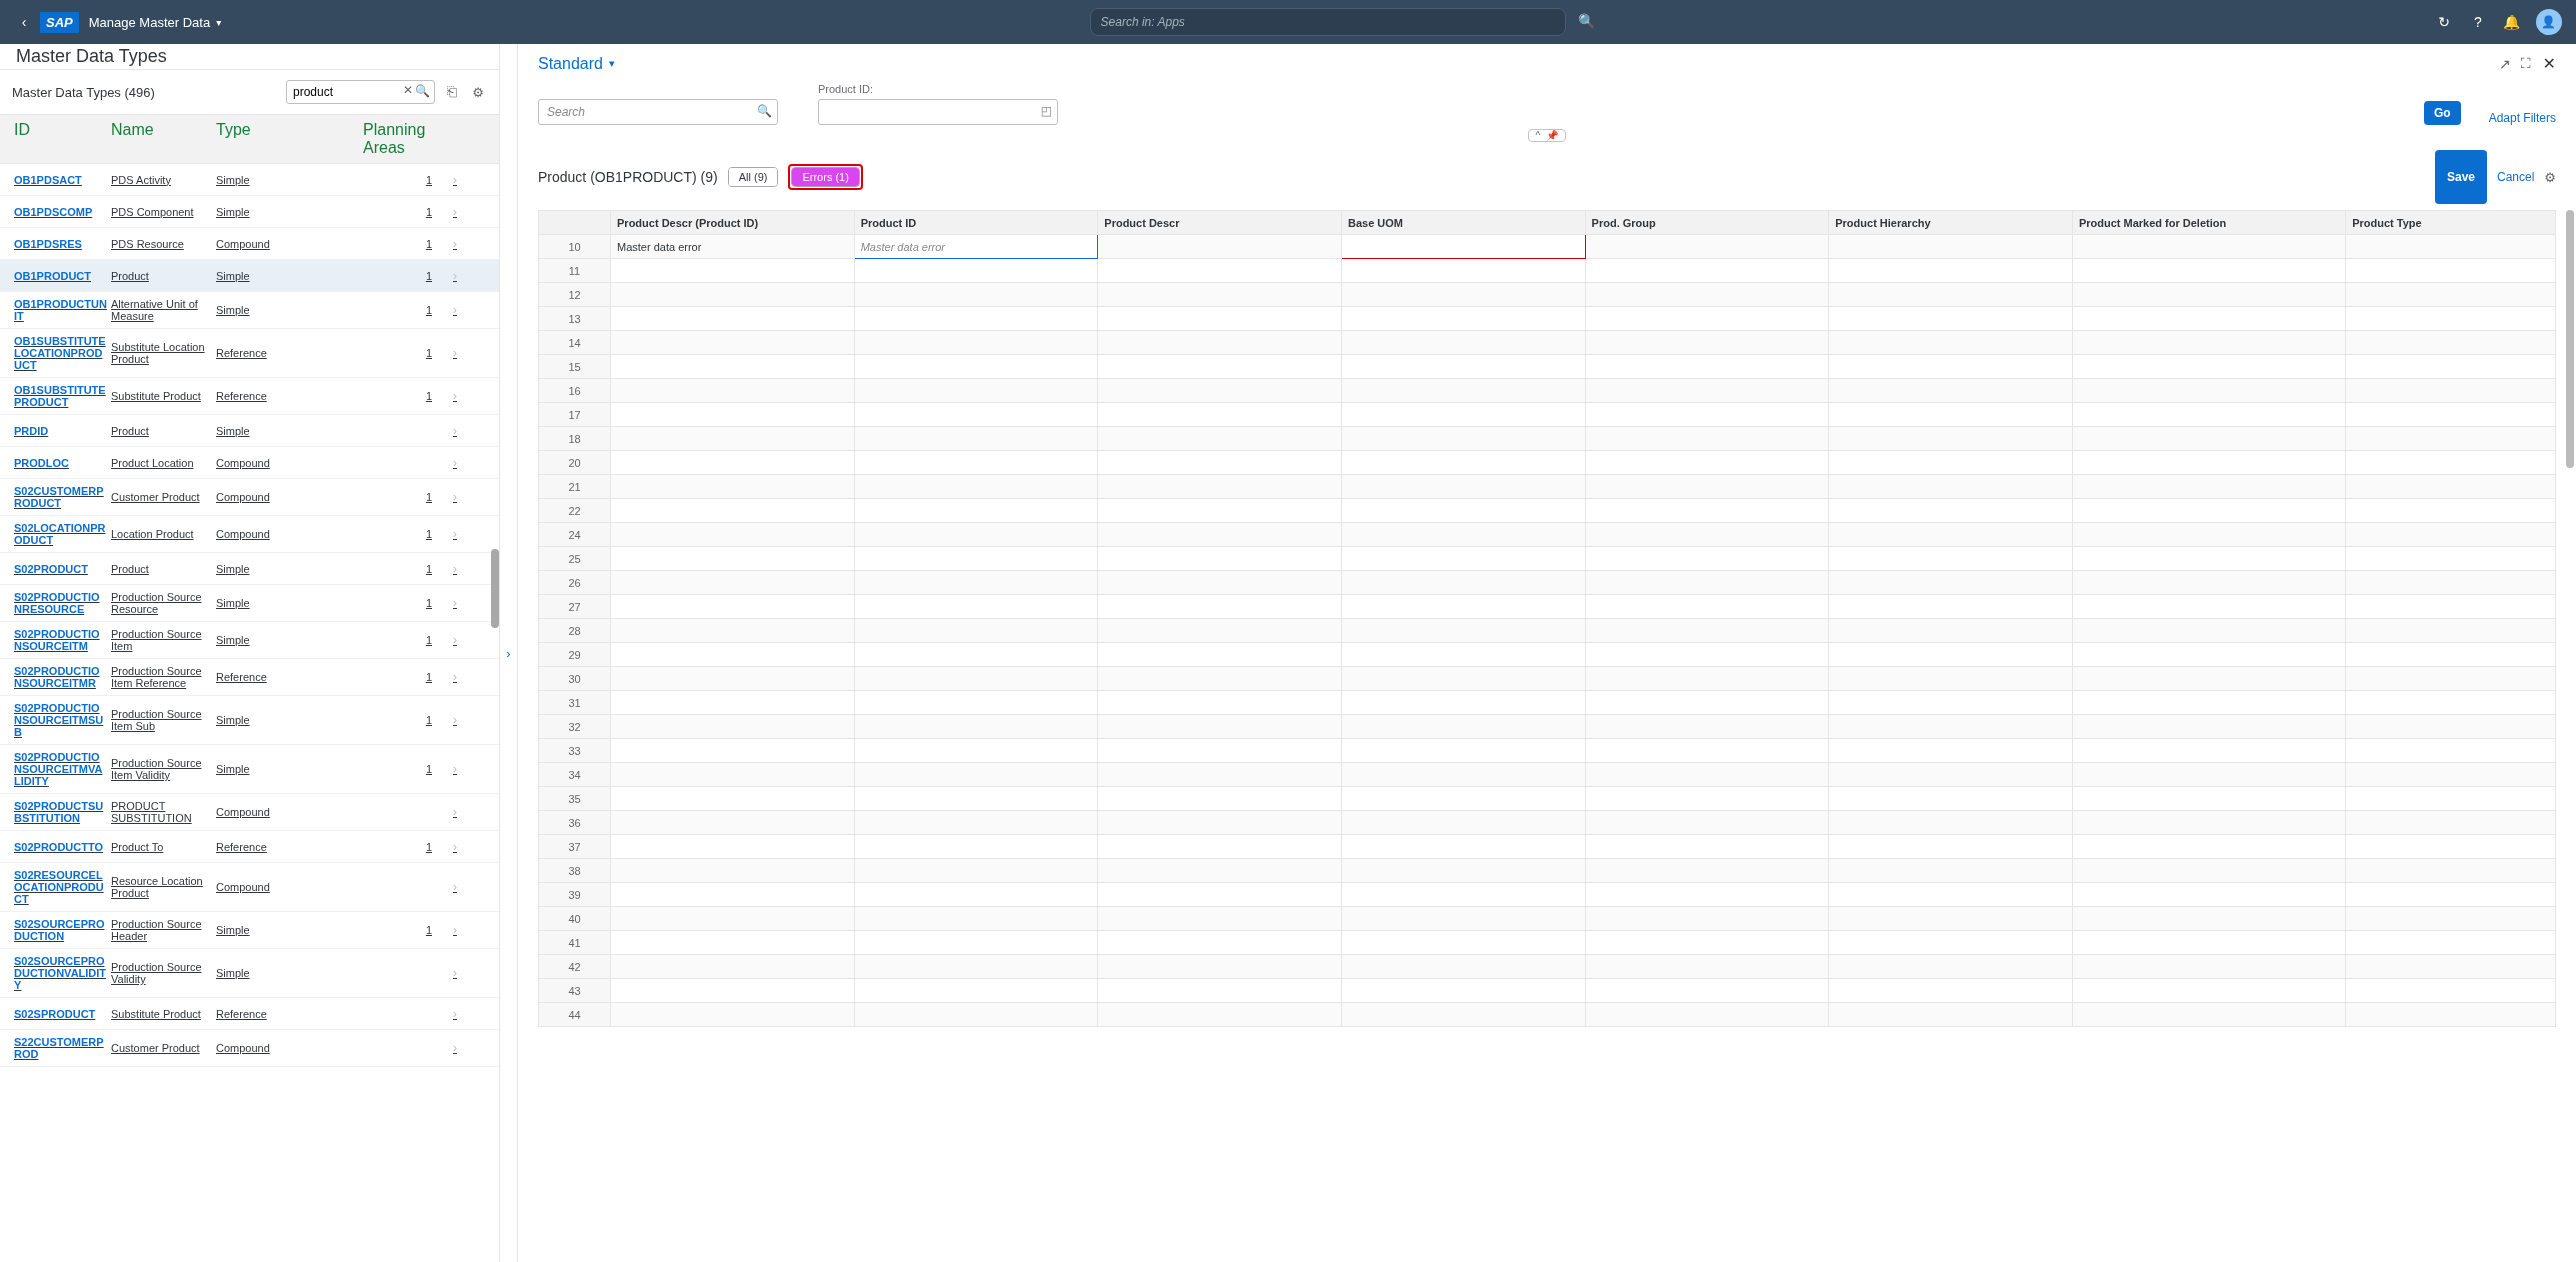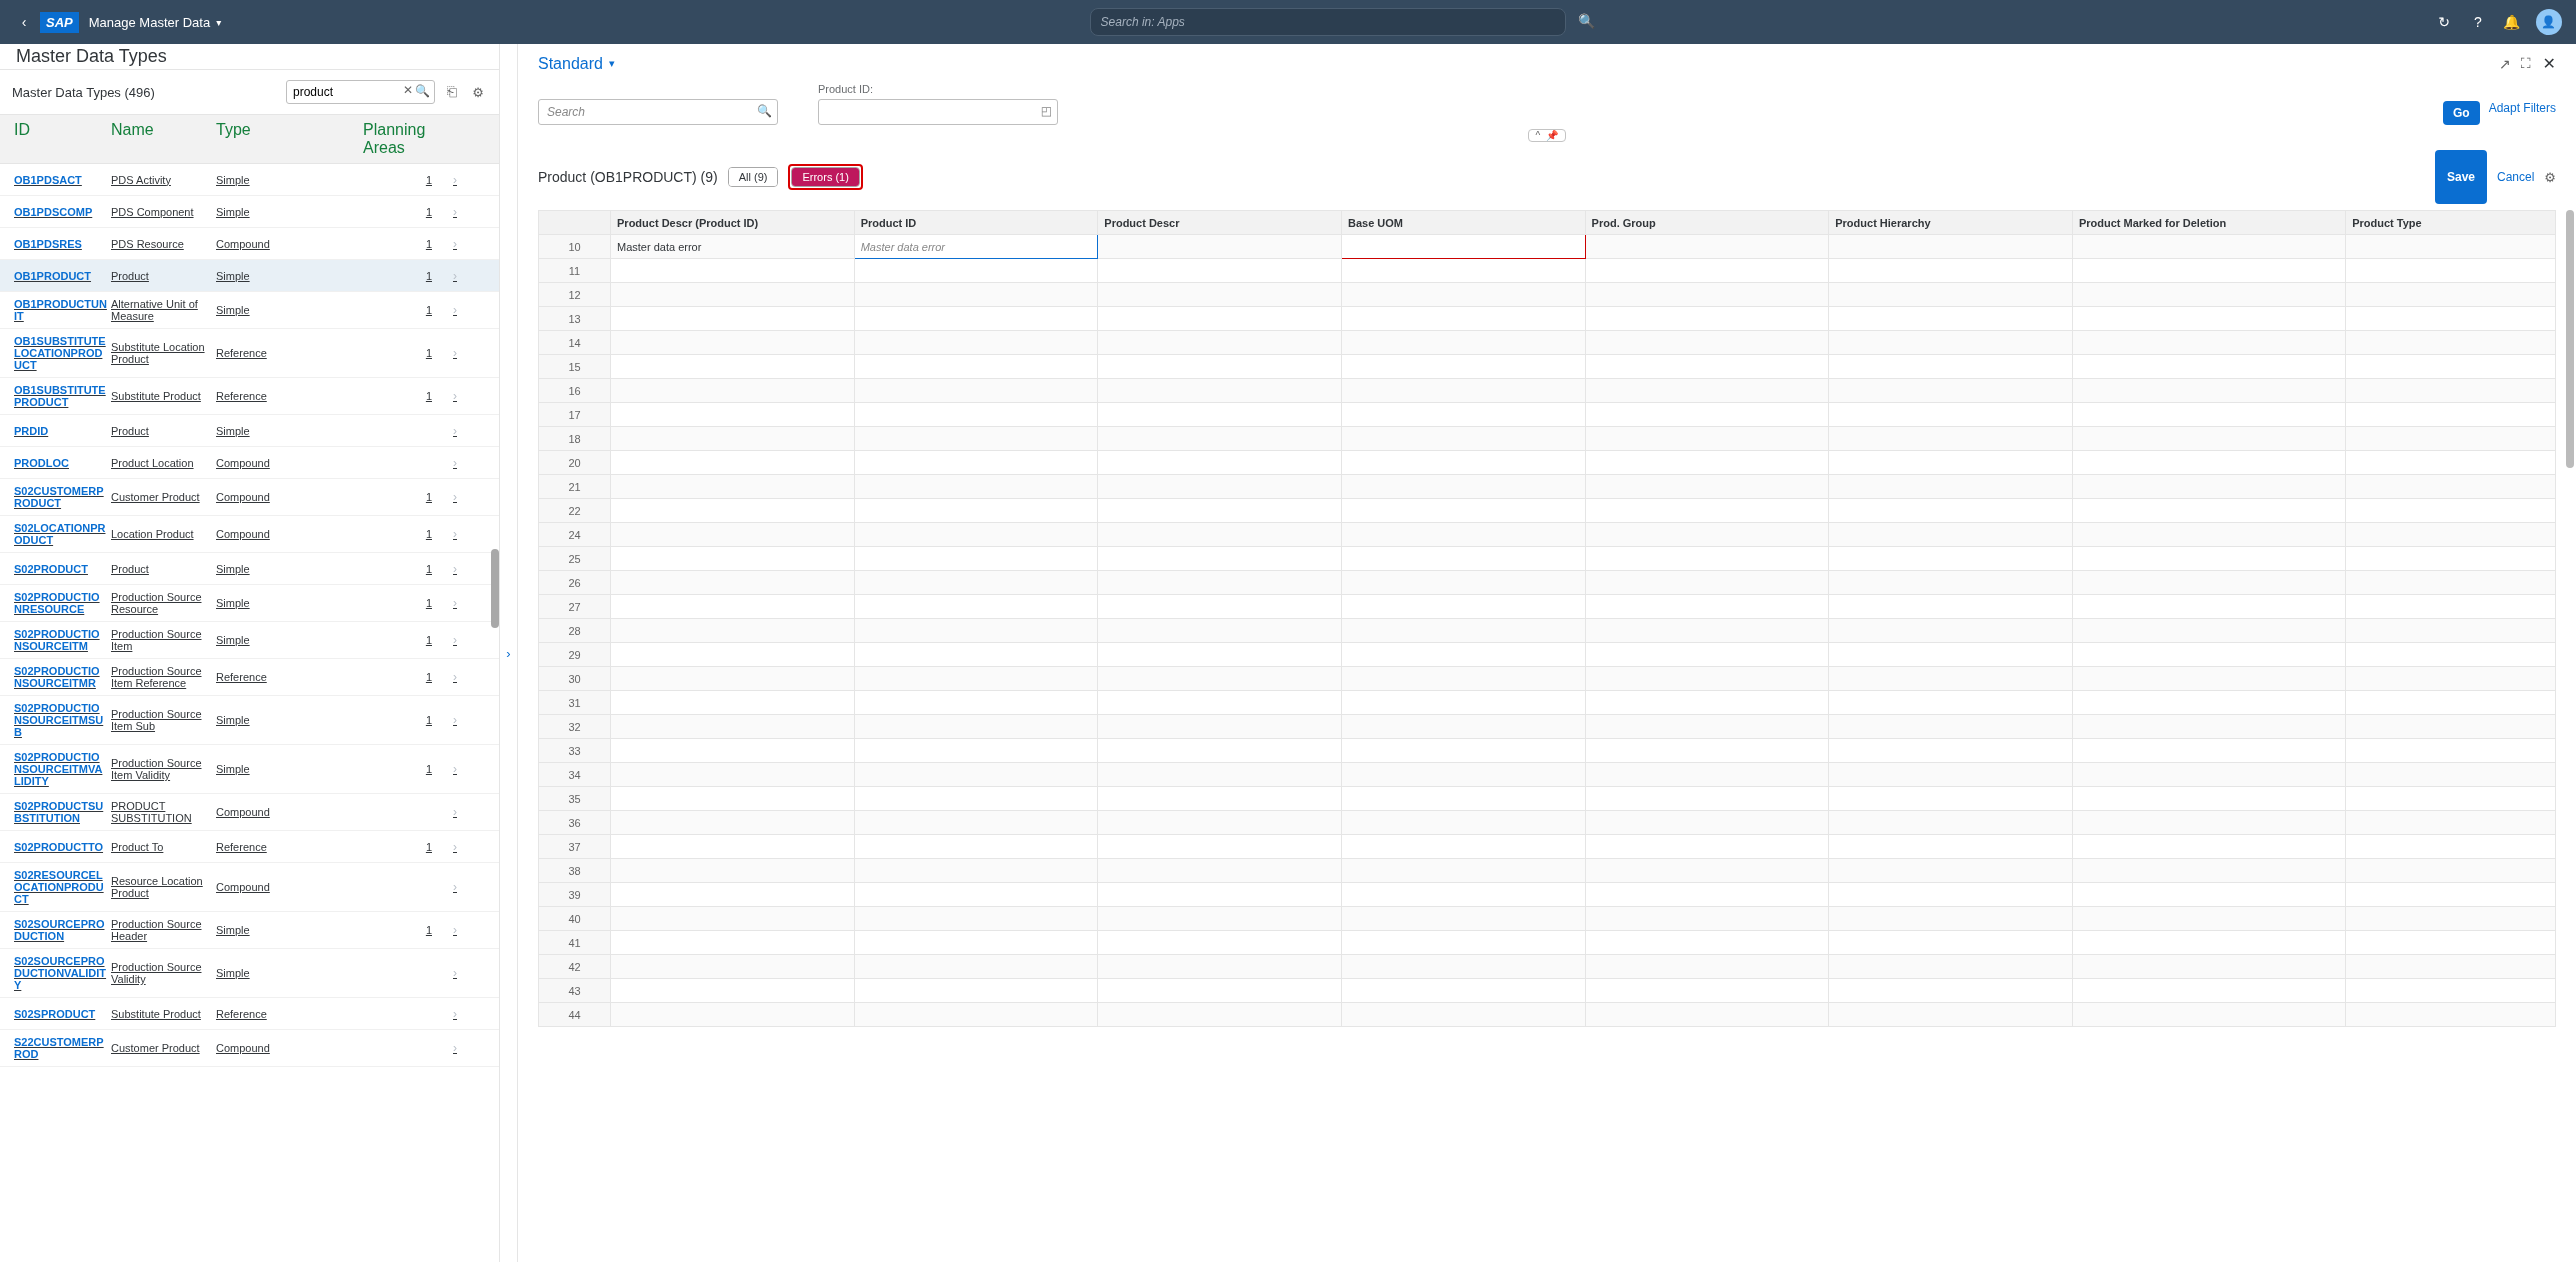--- a/index.html
+++ b/index.html
@@ -57,33 +57,33 @@
 .variant-bar .vbicon { color: #666; margin-left: 10px; cursor: pointer; font-size: 14px; }
 .variant-bar .close { margin-left: 12px; font-size: 16px; cursor: pointer; color: #32363a; }
 
 .filter-bar { display: flex; align-items: flex-end; padding: 6px 20px 0; gap: 40px; }
 .filter-bar .fld { display: flex; flex-direction: column; gap: 4px; }
 .filter-bar .fld label { font-size: 11px; color: #6a6d70; }
 .filter-bar .fld .inp { position: relative; }
 .filter-bar .fld input { height: 26px; border: 1px solid #bfbfbf; border-radius: 3px; padding: 0 26px 0 8px; font-size: 12px; width: 240px; }
 .filter-bar .fld input::placeholder { color: #888; font-style: italic; }
 .filter-bar .fld .ficon { position: absolute; right: 6px; top: 5px; color: #888; font-size: 12px; }
-.filter-bar .rbuttons { margin-left: auto; display: flex; align-items: flex-start; gap: 9px; }
+.filter-bar .rbuttons { margin-left: auto; display: flex; align-items: flex-end; gap: 28px; }
 .filter-bar .go-btn { background: #0a6ed1; color: #fff; border: none; border-radius: 4px; padding: 5px 10px; font-size: 12px; font-weight: bold; cursor: pointer; }
 .filter-bar .adapt { color: #0a6ed1; font-size: 12px; cursor: pointer; }
 
 .filter-collapse { display: flex; justify-content: center; margin-top: 4px; }
 .filter-collapse .cbox { border: 1px solid #c4c4c4; border-radius: 4px; padding: 0 6px; display: flex; gap: 6px; font-size: 10px; color: #666; background: #fff; }
 .filter-collapse .cbox span { cursor: pointer; }
 
 .grid-toolbar { display: flex; align-items: center; padding: 8px 20px 6px; gap: 10px; }
 .grid-toolbar .gtitle { font-size: 14px; color: #32363a; }
 .seg { display: inline-flex; border: 1px solid #a8a8a8; border-radius: 4px; overflow: hidden; font-size: 11px; }
 .seg .segbtn { padding: 3px 10px; cursor: pointer; background: #fff; color: #32363a; }
-.seg .segbtn.active { background: #be185d; color: #fff; }
+.seg .segbtn.active { background: #d946ef; color: #fff; }
 .highlight-errors { border: 2px solid #d90000; border-radius: 4px; display: inline-flex; padding: 1px; }
 .grid-toolbar .spc { flex: 1; }
 .grid-toolbar .save { background: #0a6ed1; color: #fff; border: none; border-radius: 4px; padding: 20px 12px; font-size: 12px; font-weight: bold; cursor: pointer; }
 .grid-toolbar .cancel { color: #0a6ed1; font-size: 12px; cursor: pointer; }
 .grid-toolbar .gear { color: #666; cursor: pointer; font-size: 13px; }
 
 .grid-wrap { flex: 1; overflow: auto; padding: 0 20px 0 20px; position: relative; }
 .grid { border-collapse: collapse; width: 100%; table-layout: fixed; }
 .grid th, .grid td { border: 1px solid #e5e5e5; font-size: 11px; padding: 3px 6px; height: 24px; text-align: left; overflow: hidden; white-space: nowrap; text-overflow: ellipsis; }
 .grid th { background: #f2f2f2; font-weight: bold; color: #32363a; }

